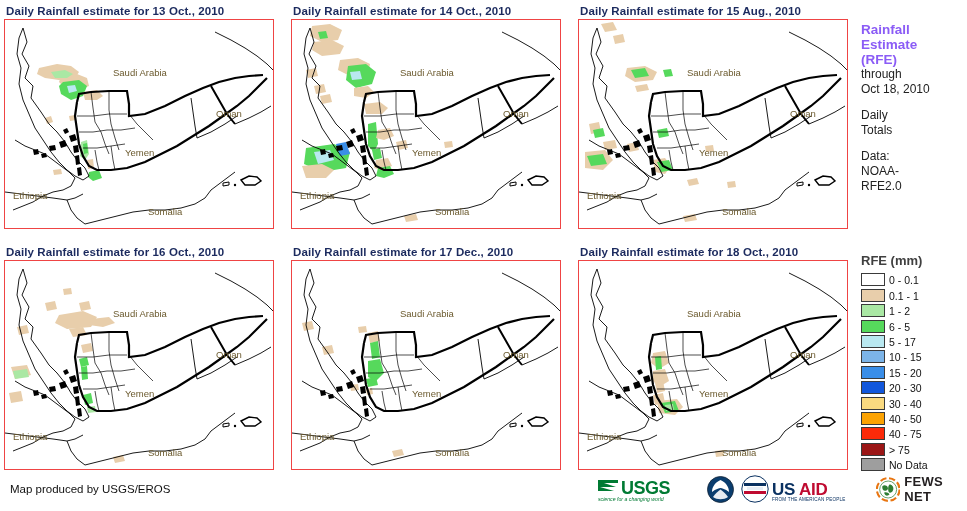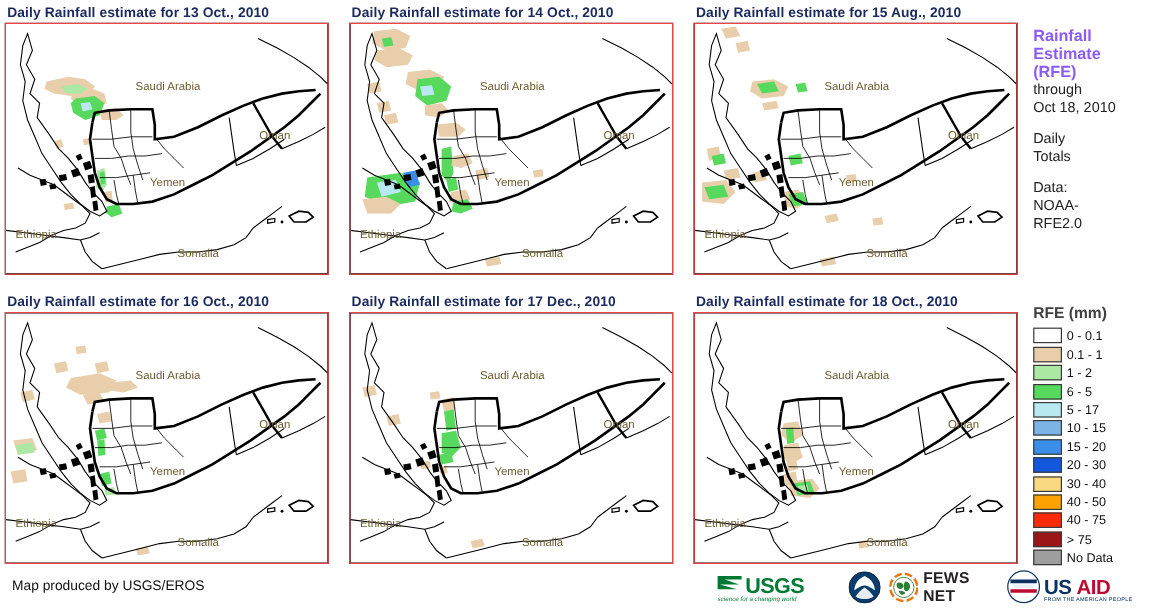--- a/index.html
+++ b/index.html
@@ -650,37 +650,37 @@
     <div class="logo">
       <svg width="27" height="27" viewBox="0 0 27 27">
         <circle cx="13.5" cy="13.5" r="13" fill="#0a3d6e"></circle>
         <path d="M13.5 4 C20 7 22 12 22 16 C18 13 15 12 13.5 12 C12 12 9 13 5 16 C5 12 7 7 13.5 4 Z" fill="#ffffff"></path>
         <path d="M13.5 13.5 C16 15 19 18 21 21 C17 24 10 24 6 21 C8 18 11 15 13.5 13.5 Z" fill="#ffffff" opacity="0.9"></path>
         <circle cx="13.5" cy="13.5" r="13" fill="none" stroke="#123" stroke-width="0.8"></circle>
       </svg>
     </div>
 
     <div class="logo">
-      <svg width="27" height="27" viewBox="0 0 27 27">
-        <circle cx="13.5" cy="13.5" r="12.6" fill="none" stroke="#e87511" stroke-width="2.3" stroke-dasharray="7 3"></circle>
-        <circle cx="13.5" cy="13.5" r="9.4" fill="#ffffff"></circle>
-        <circle cx="13.5" cy="13.5" r="9.4" fill="none" stroke="#2e7d32" stroke-width="0.8"></circle>
-        <path d="M7 10 C9 8 12 9 13 11 C14 13 12 15 10 15 C8 15 6.5 13 7 10 Z" fill="#2e7d32"></path>
-        <path d="M15 8 C18 8 20 11 19 14 C18 17 15 18 14 16 C13 13 13.5 9 15 8 Z" fill="#2e7d32"></path>
-        <path d="M9 17 C11 16 14 17 15 19 C13 21 10 21 9 17 Z" fill="#2e7d32"></path>
-      </svg>
-      <span class="fews-text">FEWS NET</span>
-    </div>
-
-    <div class="logo">
       <svg width="128" height="28" viewBox="0 0 128 28">
         <circle cx="14" cy="14" r="13.2" fill="#ffffff" stroke="#0a3161" stroke-width="1"></circle>
         <path d="M3 8 L25 8 L25 11 L3 11 Z" fill="#0a3161"></path>
         <path d="M3 16 L25 16 L25 19 L3 19 Z" fill="#bf0a30"></path>
         <path d="M6 12 L22 12 L22 15 L6 15 Z" fill="#e8eef6"></path>
         <text x="31" y="20" font-family="'Liberation Sans',sans-serif" font-size="17" font-weight="bold" fill="#0a3161" letter-spacing="-0.3">US</text>
         <text x="58" y="20" font-family="'Liberation Sans',sans-serif" font-size="17" font-weight="bold" fill="#bf0a30" letter-spacing="-0.3">AID</text>
         <text x="31" y="26" font-family="'Liberation Sans',sans-serif" font-size="4.6" fill="#0a3161" letter-spacing="0.2">FROM THE AMERICAN PEOPLE</text>
       </svg>
     </div>
+
+    <div class="logo">
+      <svg width="27" height="27" viewBox="0 0 27 27">
+        <circle cx="13.5" cy="13.5" r="12.6" fill="none" stroke="#e87511" stroke-width="2.3" stroke-dasharray="7 3"></circle>
+        <circle cx="13.5" cy="13.5" r="9.4" fill="#ffffff"></circle>
+        <circle cx="13.5" cy="13.5" r="9.4" fill="none" stroke="#2e7d32" stroke-width="0.8"></circle>
+        <path d="M7 10 C9 8 12 9 13 11 C14 13 12 15 10 15 C8 15 6.5 13 7 10 Z" fill="#2e7d32"></path>
+        <path d="M15 8 C18 8 20 11 19 14 C18 17 15 18 14 16 C13 13 13.5 9 15 8 Z" fill="#2e7d32"></path>
+        <path d="M9 17 C11 16 14 17 15 19 C13 21 10 21 9 17 Z" fill="#2e7d32"></path>
+      </svg>
+      <span class="fews-text">FEWS NET</span>
+    </div>
   </div>
 
 </div>
 
 </body></html>

